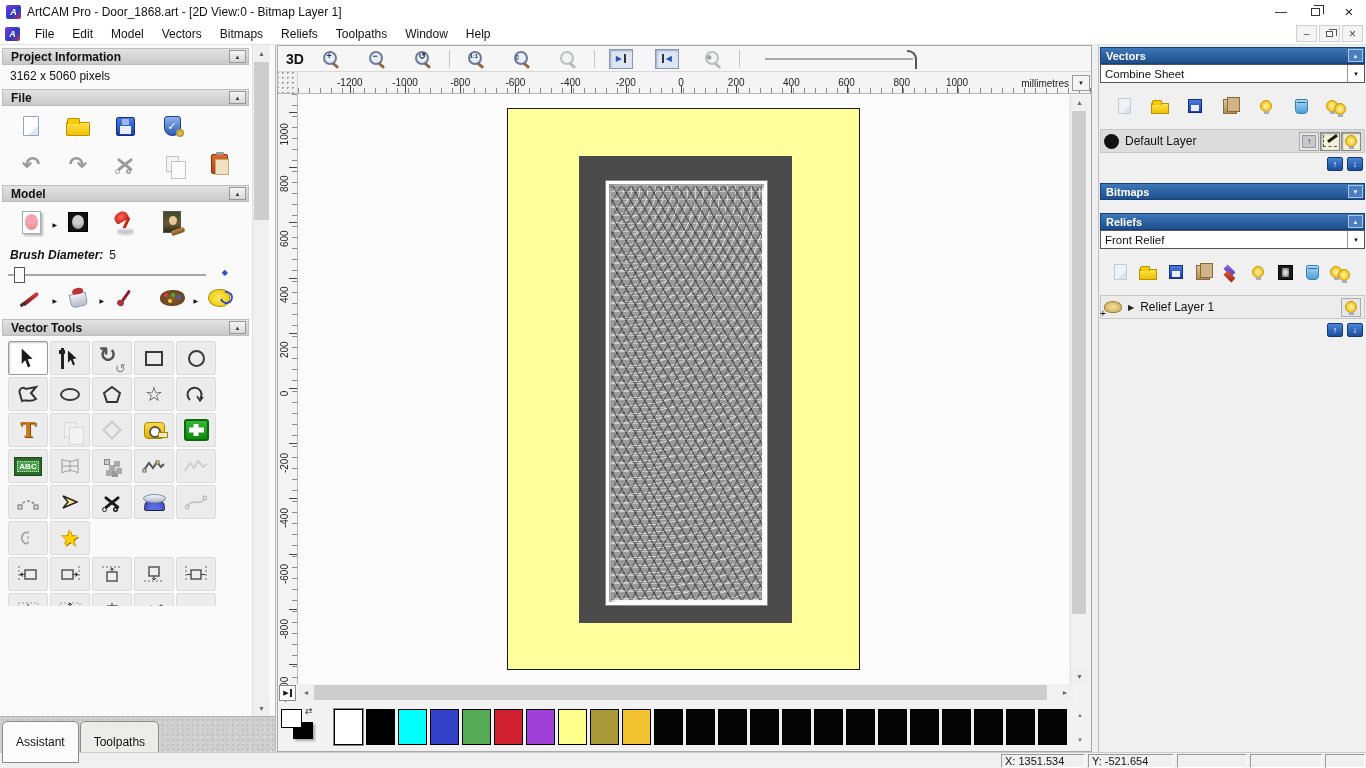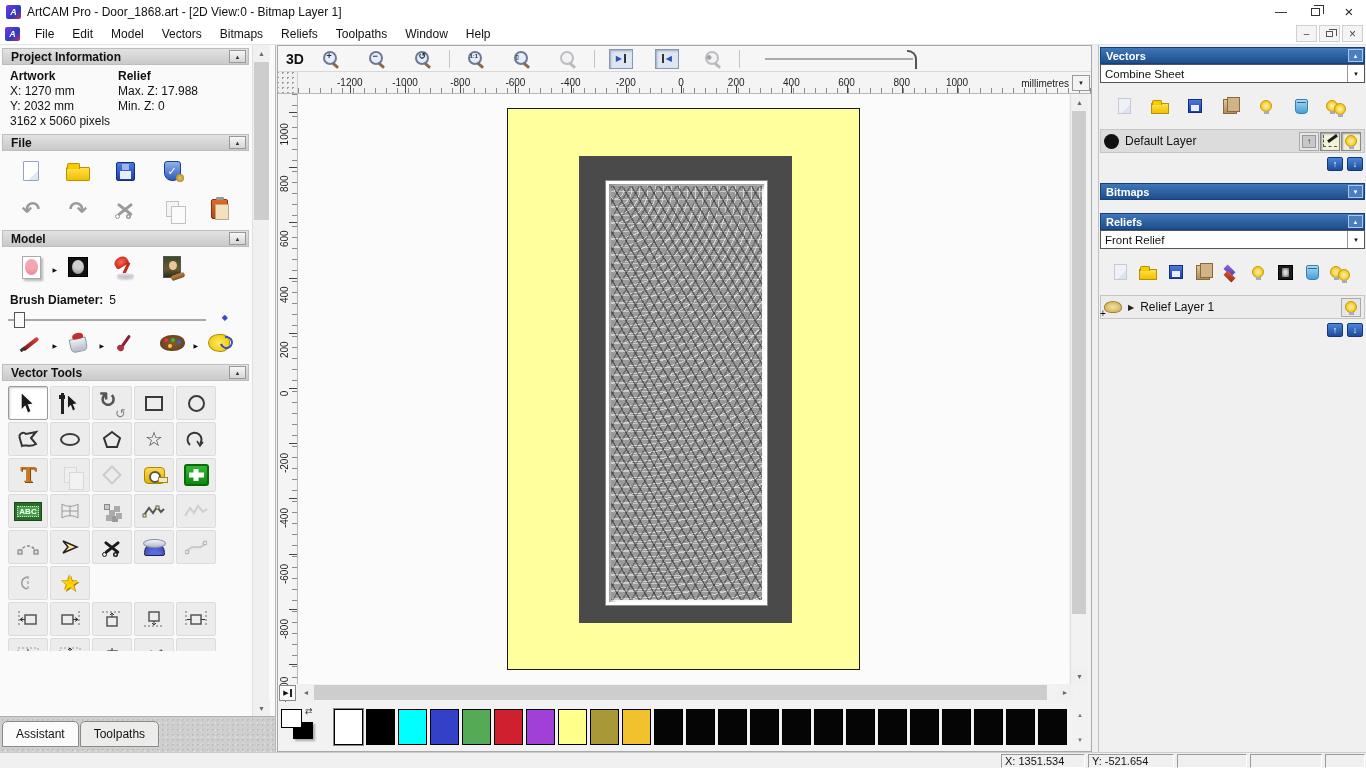--- a/index.html
+++ b/index.html
@@ -49,36 +49,36 @@
   .toolrow { display:flex; align-items:center; padding:4px 2px 2px 12px; gap:9px; }
   .tool { width:38px; height:32px; display:flex; align-items:center; justify-content:center;
           position:relative; }
   .vrow { display:flex; padding:1px 0 1px 8px; gap:2px; }
   .vrow .tool { width:40px; height:34px; background:#ececec; border:1px solid #dcdcdc;
                 border-radius:2px; }
   .vrow .tool.active { background:#fff; border:1px solid #9a9a9a; box-shadow:inset 1px 1px 2px #c8c8c8; }
   .tool .fly { position:absolute; right:-7px; bottom:10px; font-size:6px; color:#111; font-style:normal; }
   .pos-wrap { height:50px; overflow:hidden; }
   .brush-row { padding:8px 0 0 10px; display:flex; align-items:baseline; gap:6px; }
-  .bd-label { font-weight:bold; }
+  .bd-label { font-weight:bold; font-style:italic; }
   .bslider { position:relative; height:2px; background:#a8a8a8; width:198px; margin:12px 0 2px 8px; }
   .bslider .hnd { position:absolute; left:6px; top:-7px; width:11px; height:16px; background:#fafafa;
                   border:1px solid #555; }
   .bslider .dia { position:absolute; right:-22px; top:-6px; color:#3a4ac8; font-size:8px; }
   .ascroll { position:absolute; left:252px; top:0; bottom:36px; width:17px; background:#f0f0f0;
              border-left:1px solid #e0e0e0; }
   .sbtn { position:absolute; left:0; width:17px; height:16px; color:#6a6a6a; font-size:7px;
           display:flex; align-items:center; justify-content:center; background:#f0f0f0; }
   .athumb { position:absolute; left:1px; top:17px; width:15px; height:158px; background:#cdcdcd; }
   .atabs { position:absolute; left:0; right:0; bottom:0; height:36px; background-color:#cfcfcf;
            background-image:radial-gradient(#bdbdbd 1px, transparent 1px),
                             radial-gradient(#dedede 1px, transparent 1px);
            background-size:5px 5px, 7px 7px; background-position:0 0, 2px 3px;
            border-top:1px solid #b0b0b0; display:flex; align-items:flex-start; padding:4px 0 0 2px; }
-  .tab { height:26px; background:#ececea; border:1px solid #8a8a8a; border-radius:5px 5px 0 0;
+  .tab { height:42px; background:#ececea; border:1px solid #8a8a8a; border-radius:5px 5px 0 0;
          padding:0 13px; font-size:12px; display:flex; align-items:center; margin-right:1px; }
   .tab.active { background:#fbfbfb; position:relative; z-index:2; }
 
   
   .mdi { position:absolute; left:277px; top:45px; width:815px; bottom:16px; background:#f2f2f2;
          border:1px solid #a8a8a8; }
   .ctoolbar { position:absolute; left:0; top:0; right:0; height:26px; background:#f6f6f6;
               border-bottom:1px solid #d8d8d8; display:flex; align-items:center; padding-left:8px; }
   .g3d { font-weight:bold; font-size:14px; margin-right:8px; }
   .tgroup { display:flex; align-items:center; gap:8px; }
@@ -411,32 +411,20 @@
     </div>
   </div>
 
   <div class="apanel">
     <div class="acontent">
       <div class="sec-hd">
         <span class="sec-title">Project Information</span>
         <span class="sec-btn">▲</span>
       </div>
       <div class="pi-wrap">
-        <div class="pi-grid">
-          <div class="pi-col1">
-            <div class="b">Artwork</div>
-            <div>X: 1270 mm</div>
-            <div>Y: 2032 mm</div>
-          </div>
-          <div>
-            <div class="b">Relief</div>
-            <div>Max. Z: 17.988</div>
-            <div>Min. Z: 0</div>
-          </div>
-        </div>
         <div>3162 x 5060 pixels</div>
       </div>
 
       <div class="sec-hd">
         <span class="sec-title">File</span>
         <span class="sec-btn">▲</span>
       </div>
       <div class="toolrow">
           <span class="tool">
             <i class="s-page"></i>

